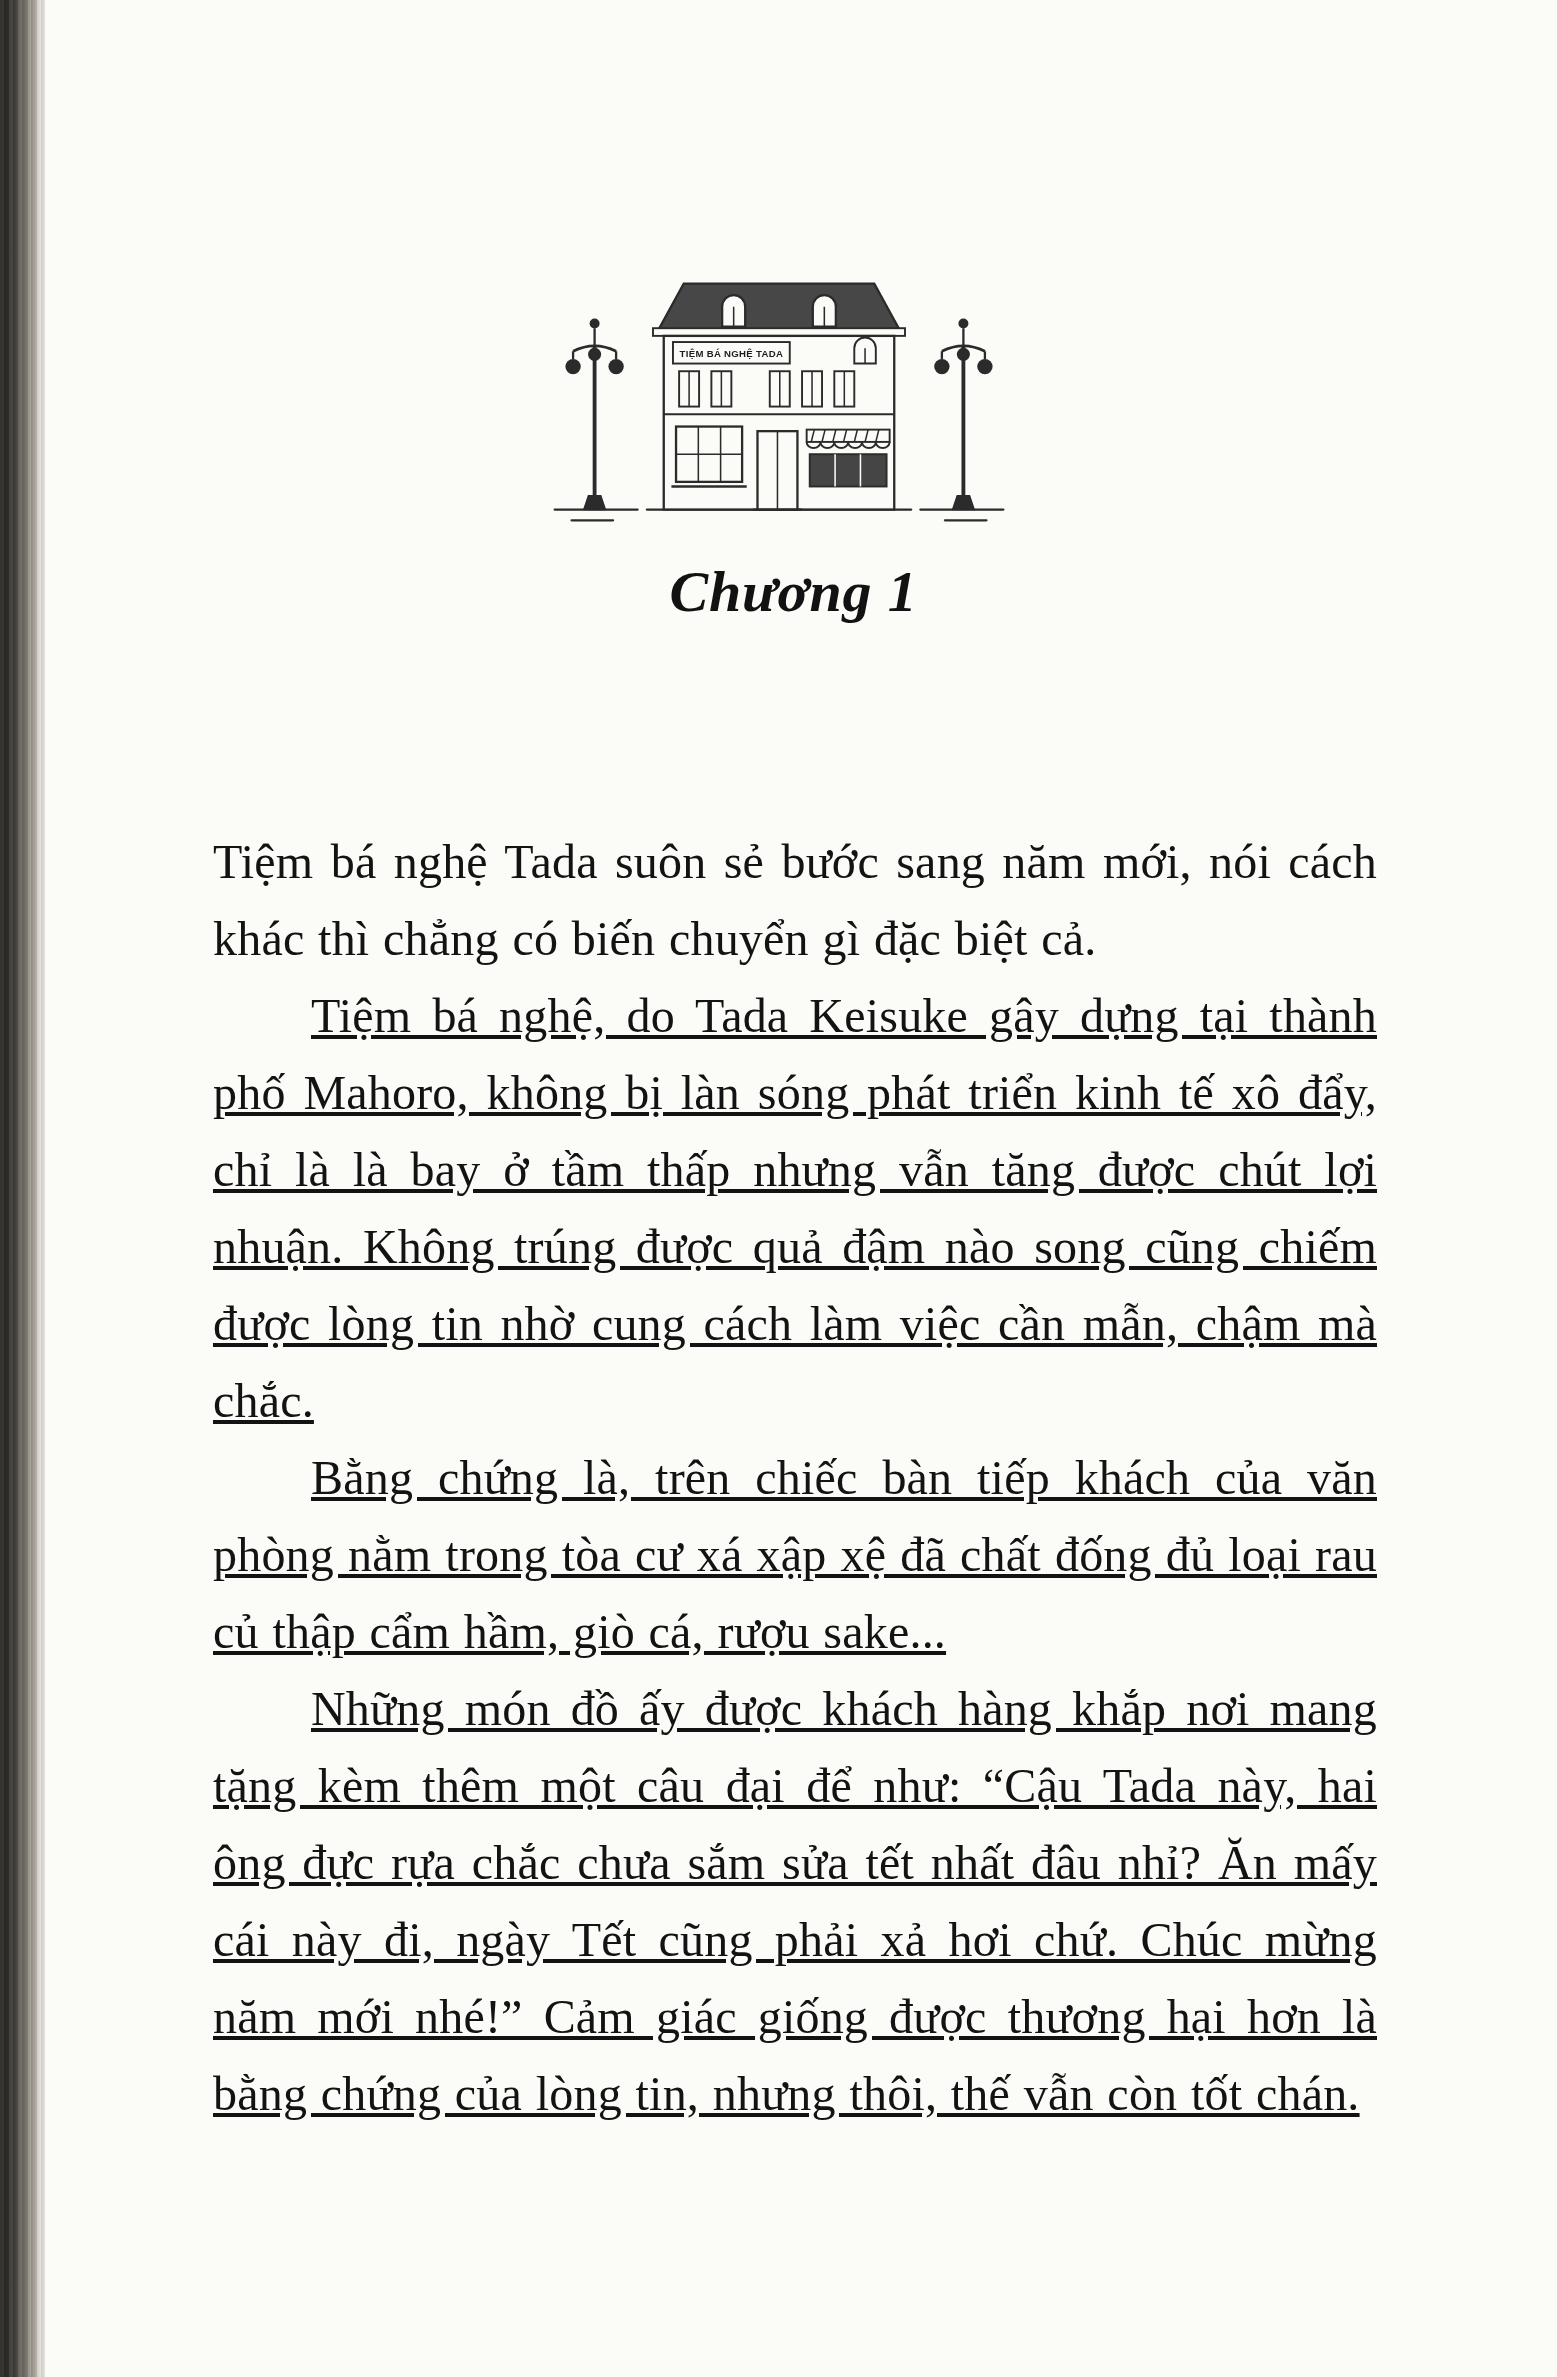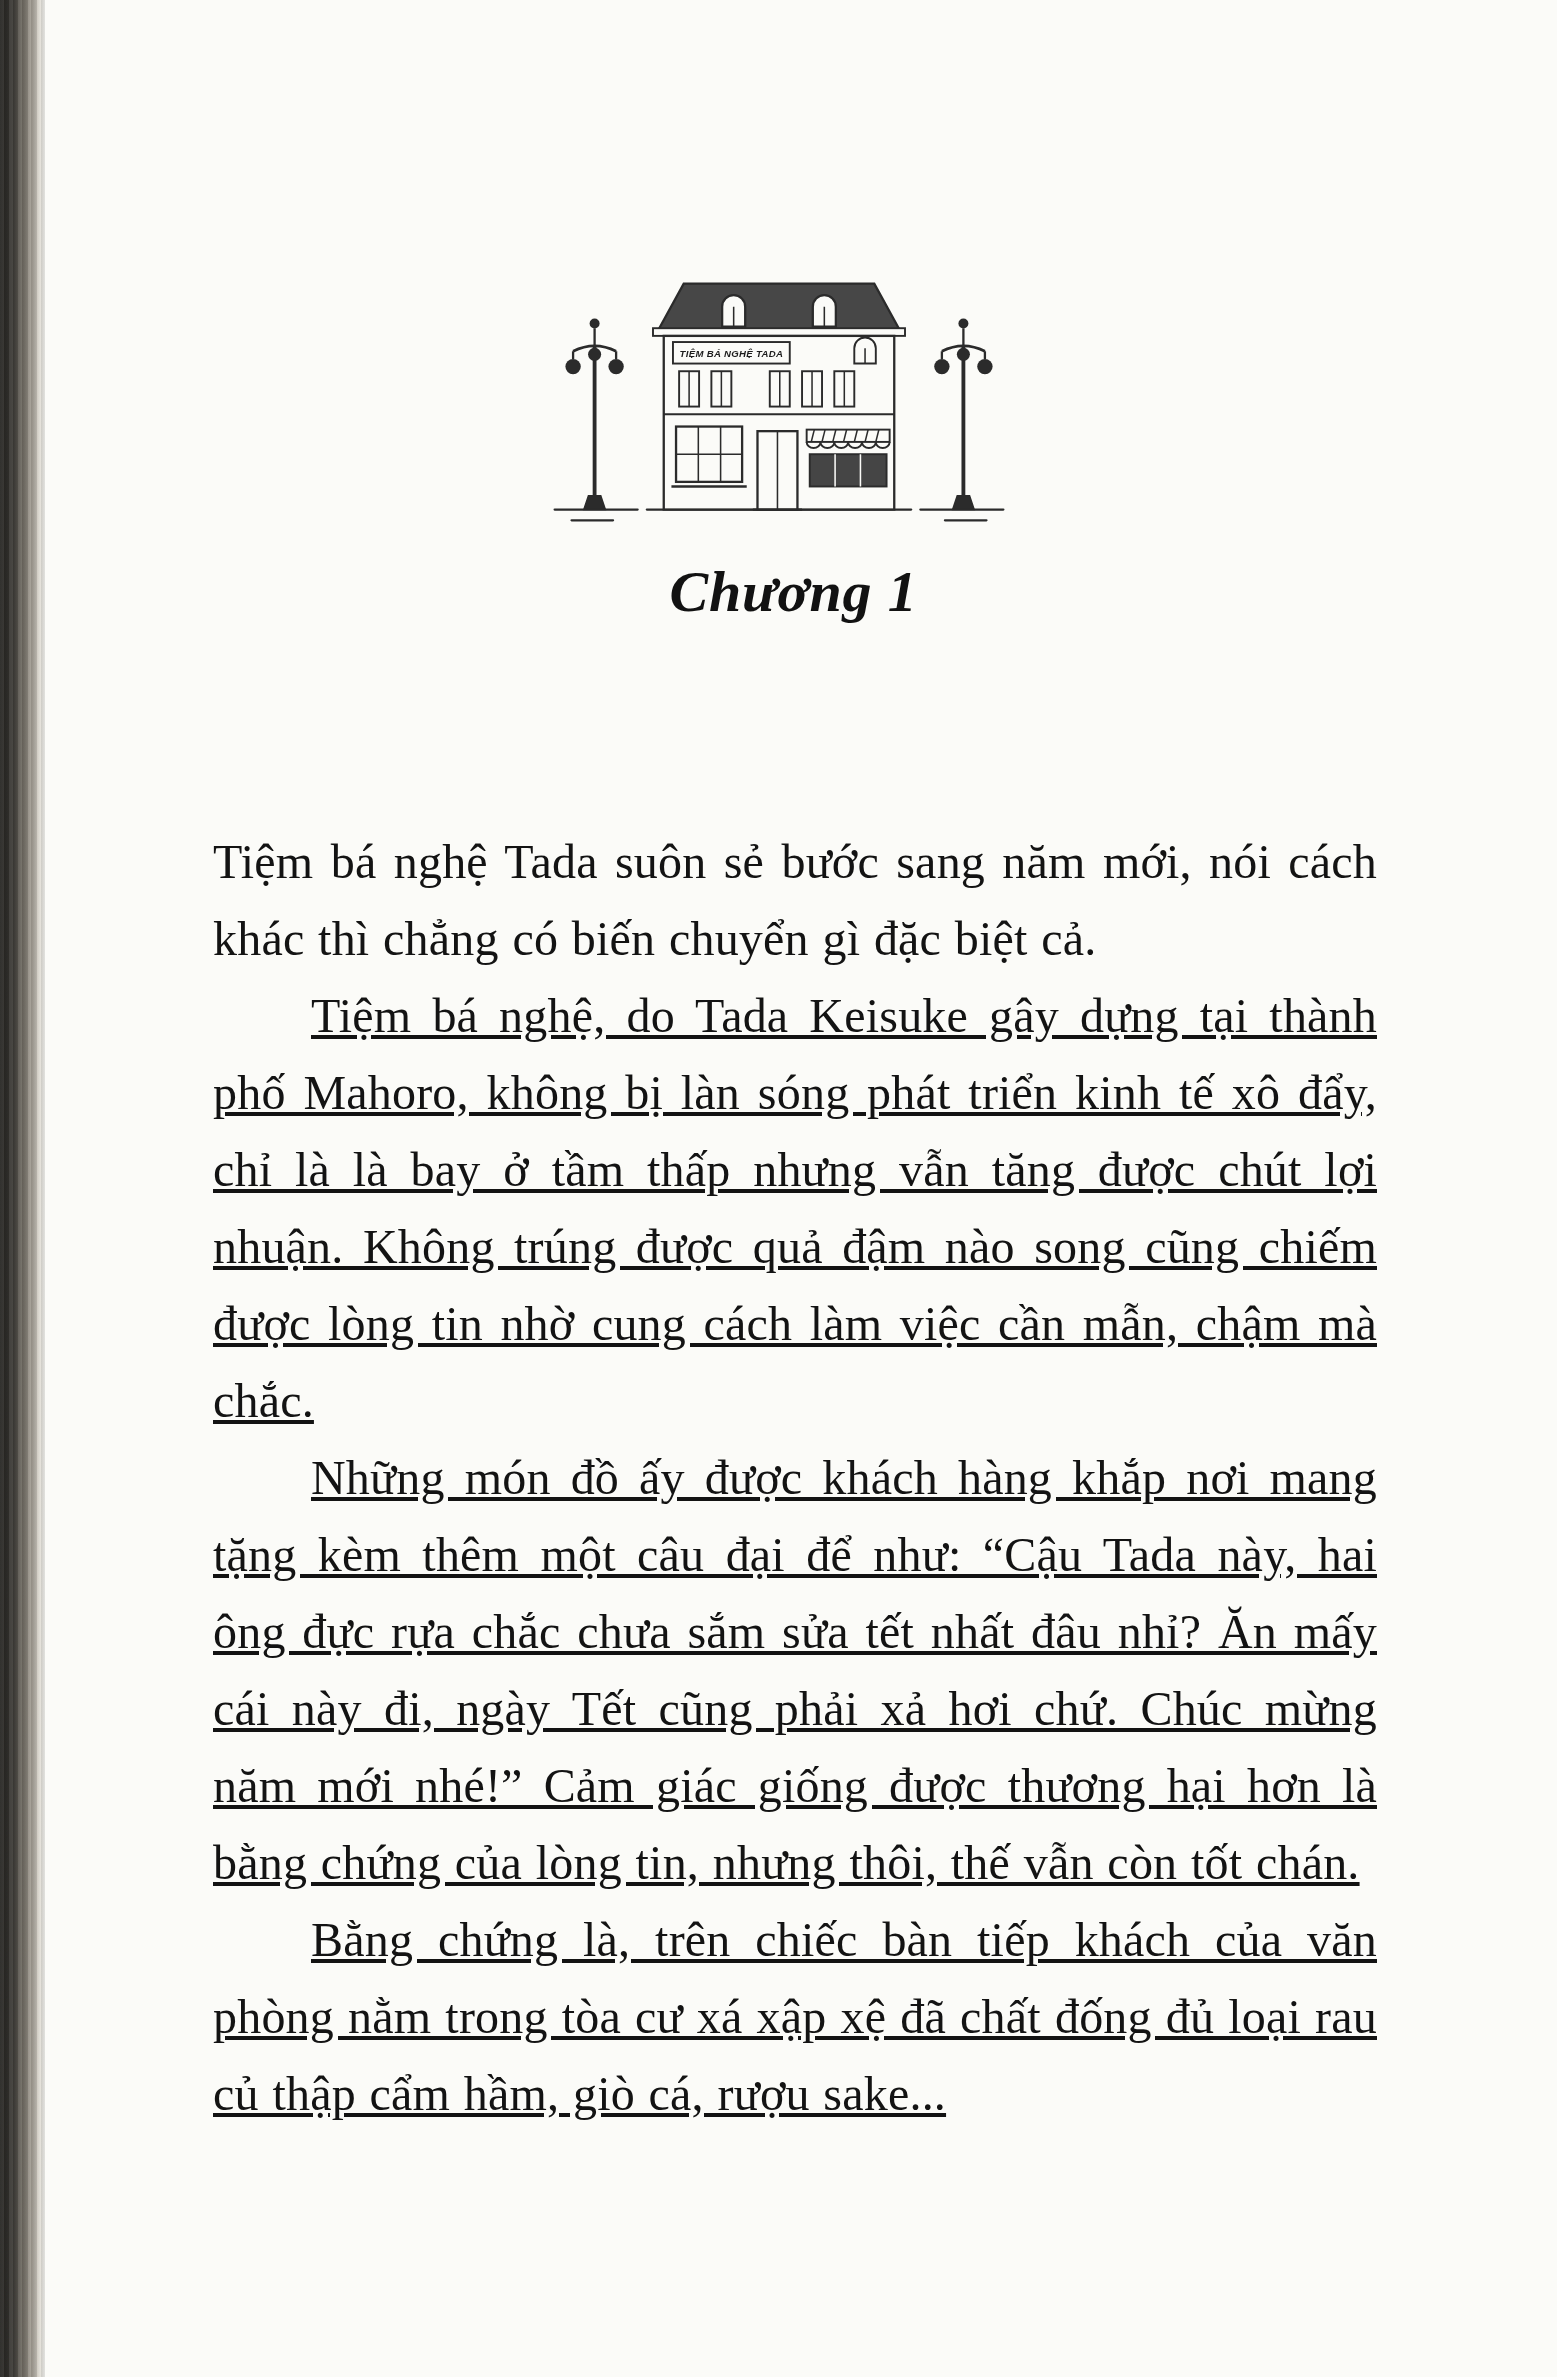--- a/index.html
+++ b/index.html
@@ -34,21 +34,20 @@
       rgba(0,0,0,0.10) 3.8px 9.2px);
   }
 
   .illustration {
     position: absolute;
     top: 270px;
     left: 50%;
     transform: translateX(-50%);
     width: 461px;
     height: 267px;
-    font-style: italic;
   }
   .illustration svg { display: block; width: 100%; height: 100%; }
 
   .chapter-title {
     position: absolute;
     top: 558px;
     left: 15px;
     width: 100%;
     margin: 0;
     text-align: center;
@@ -198,18 +197,18 @@
         </g>
       </g>
     </svg>
   </div>
 
   <h1 class="chapter-title">Chương 1</h1>
 
   <div class="text-block">
     <p class="para no-indent">Tiệm bá nghệ Tada suôn sẻ bước sang năm mới, nói cách khác thì chẳng có biến chuyển gì đặc biệt cả.</p>
     <p class="para indent">Tiệm bá nghệ, do Tada Keisuke gây dựng tại thành phố Mahoro, không bị làn sóng phát triển kinh tế xô đẩy, chỉ là là bay ở tầm thấp nhưng vẫn tăng được chút lợi nhuận. Không trúng được quả đậm nào song cũng chiếm được lòng tin nhờ cung cách làm việc cần mẫn, chậm mà chắc.</p>
+    <p class="para indent">Bằng chứng là, trên chiếc bàn tiếp khách của văn phòng nằm trong tòa cư xá xập xệ đã chất đống đủ loại rau củ thập cẩm hầm, giò cá, rượu sake...</p>
     <p class="para indent">Những món đồ ấy được khách hàng khắp nơi mang tặng kèm thêm một câu đại để như: “Cậu Tada này, hai ông đực rựa chắc chưa sắm sửa tết nhất đâu nhỉ? Ăn mấy cái này đi, ngày Tết cũng phải xả hơi chứ. Chúc mừng năm mới nhé!” Cảm giác giống được thương hại hơn là bằng chứng của lòng tin, nhưng thôi, thế vẫn còn tốt chán.</p>
-    <p class="para indent">Bằng chứng là, trên chiếc bàn tiếp khách của văn phòng nằm trong tòa cư xá xập xệ đã chất đống đủ loại rau củ thập cẩm hầm, giò cá, rượu sake...</p>
   </div>
 
 </div>
 
 
 </body></html>

